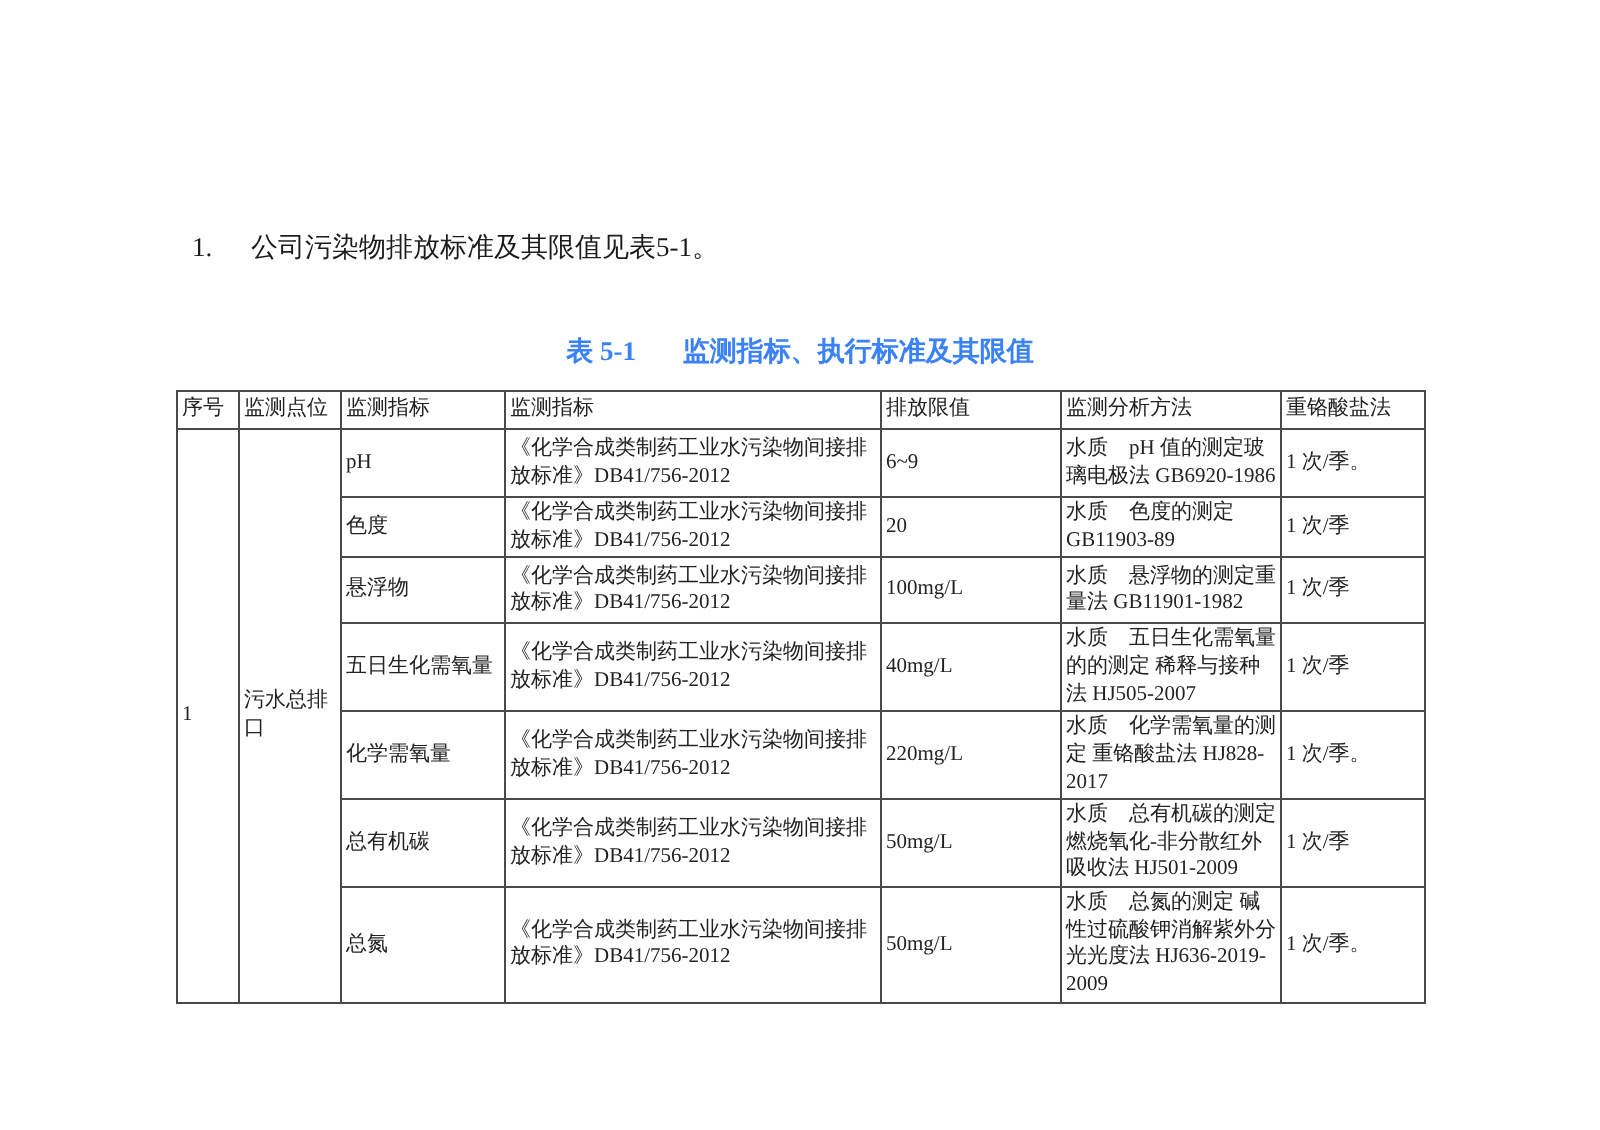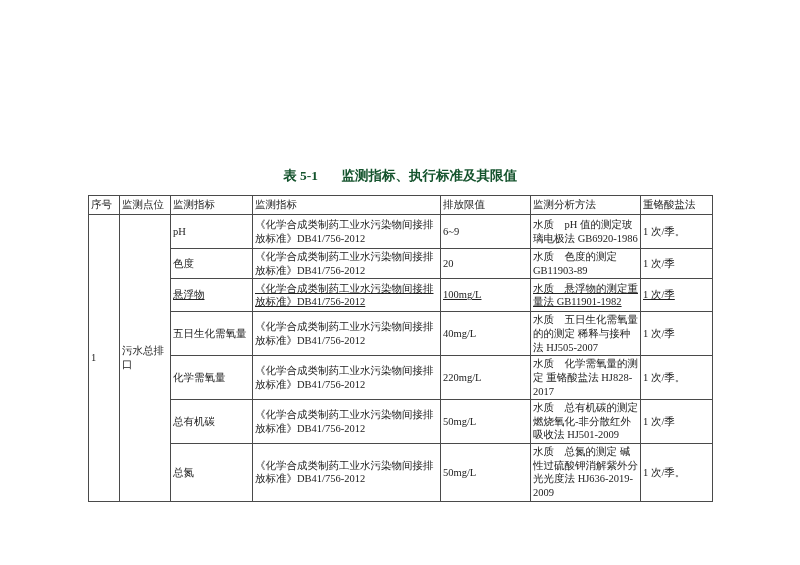--- a/index.html
+++ b/index.html
@@ -32,21 +32,21 @@
   .para .num { display: inline-block; }
   .para .txt { display: inline-block; margin-left: 16px; }
   .table-caption {
     position: absolute;
     left: 0;
     top: 167px;
     width: 100%;
     text-align: center;
     font-size: 13.5px;
     font-weight: bold;
-    color: #14532d;
+    color: #3b82f6;
   }
   .table-caption .cap-title { margin-left: 20px; }
   table.monitor {
     position: absolute;
     left: 88px;
     top: 195px;
     width: 624px;
     border-collapse: collapse;
     table-layout: fixed;
     font-size: 10.5px;
@@ -64,32 +64,36 @@
   table.monitor th { height: 16px; }
   col.c-serial   { width: 31px; }
   col.c-site     { width: 51px; }
   col.c-ind      { width: 82px; }
   col.c-std      { width: 188px; }
   col.c-limit    { width: 90px; }
   col.c-method   { width: 110px; }
   col.c-freq     { width: 72px; }
   tr.r1 { height: 34px; }
   tr.r2 { height: 23px; }
-  tr.r3 { height: 33px; text-decoration: underline; }
+  tr.r3 { height: 33px; }
   tr.r4 { height: 44px; }
   tr.r5 { height: 29px; }
   tr.r6 { height: 41px; }
   tr.r7 { height: 38px; }
 </style>
 </head>
 <body>
 
 <div class="page">
 
 
+  <div class="para">
+    <span class="num">1.</span>
+    <span class="txt">公司污染物排放标准及其限值见表5-1。</span>
+  </div>
 
   <div class="table-caption">
     <span class="cap-label">表 5-1</span>
     <span class="cap-title">监测指标、执行标准及其限值</span>
   </div>
 
   <table class="monitor">
     <colgroup>
       <col class="c-serial">
         <col class="c-site">

